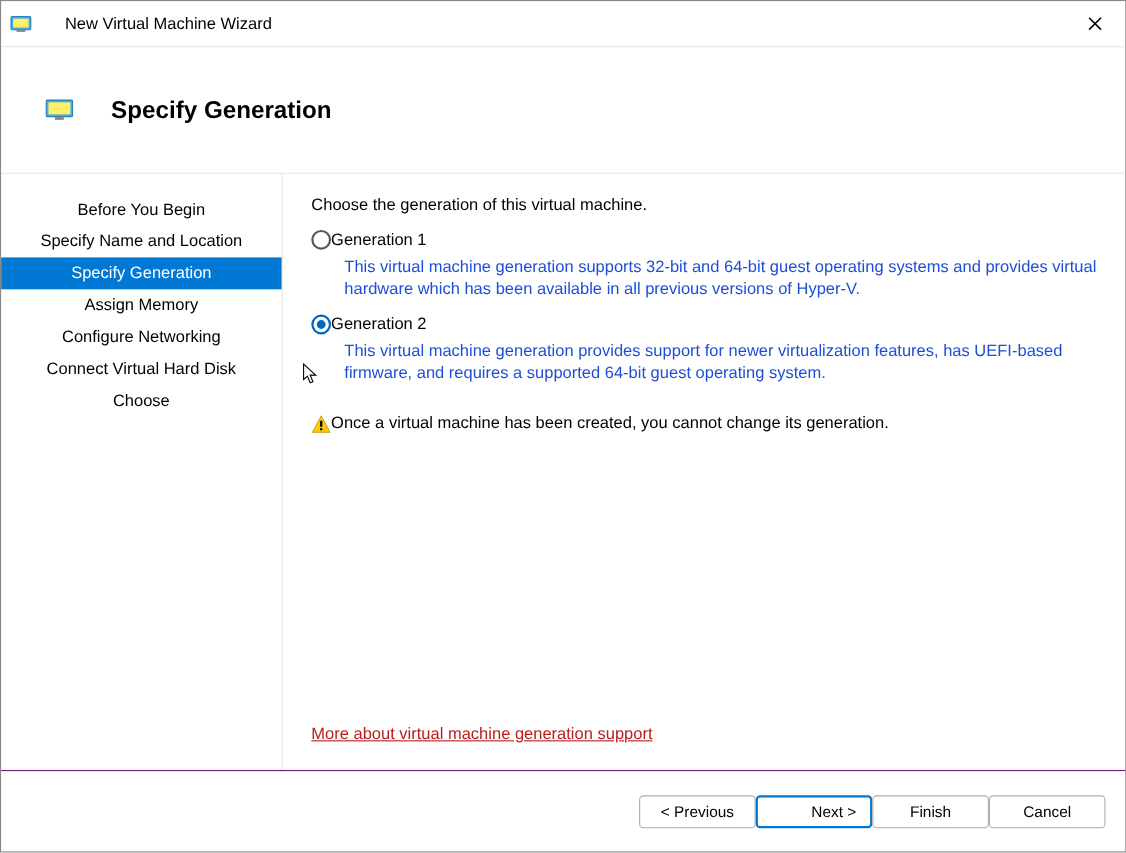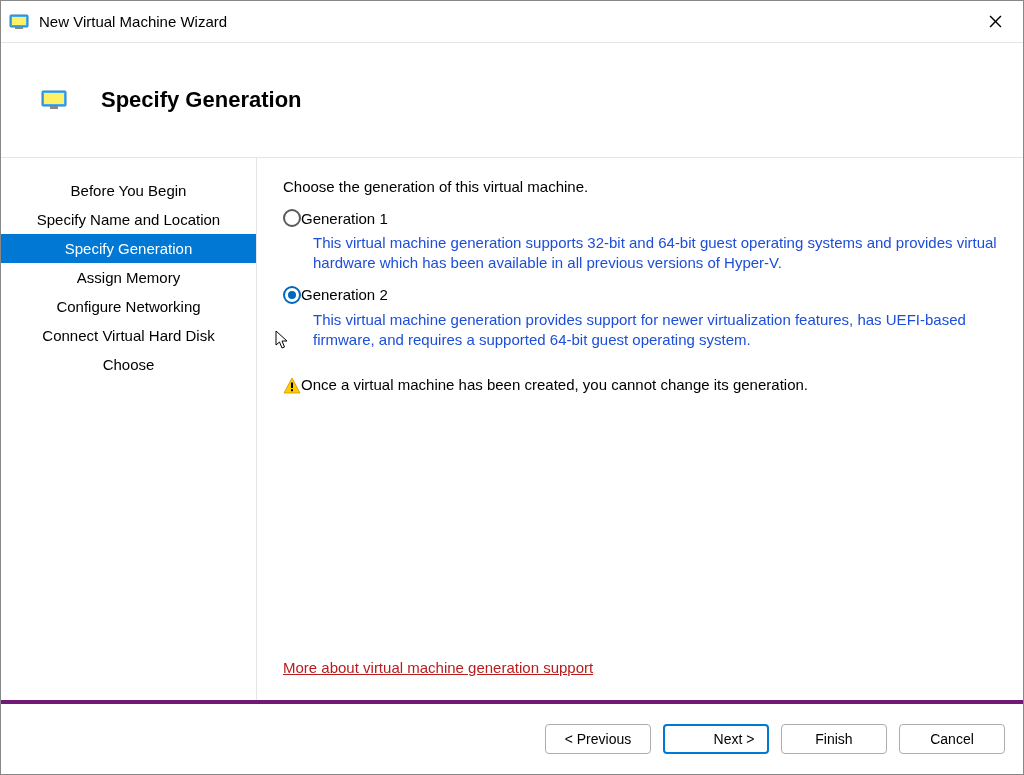--- a/index.html
+++ b/index.html
@@ -16,20 +16,21 @@
       height: 775px;
       overflow: hidden;
       border: 1px solid #888;
     }
     .titlebar {
       display: flex;
       align-items: center;
       height: 42px;
       padding: 0 8px;
       border-bottom: 1px solid #e5e5e5;
+      gap: 20px;
     }
     .titlebar .app-icon {
       width: 20px;
       height: 16px;
       margin-right: 10px;
       display: inline-block;
     }
     .titlebar .title {
       font-size: 15px;
       flex: 1;
@@ -150,26 +151,26 @@
     .help-link {
       color: #b91c1c;
       text-decoration: underline;
       font-size: 15px;
       cursor: pointer;
       margin-bottom: 8px;
       display: inline-block;
     }
     .footer {
       height: 74px;
-      border-top: 4px solid #701a75;
+      border-top: 1px solid #701a75;
       display: flex;
       justify-content: flex-end;
       align-items: center;
       padding: 0 18px;
-      gap: 12px;
+      gap: 0;
     }
     .footer button {
       width: 106px;
       height: 30px;
       background: #fff;
       border: 1px solid #adadad;
       border-radius: 4px;
       font-size: 14px;
       font-family: inherit;
       cursor: pointer;

